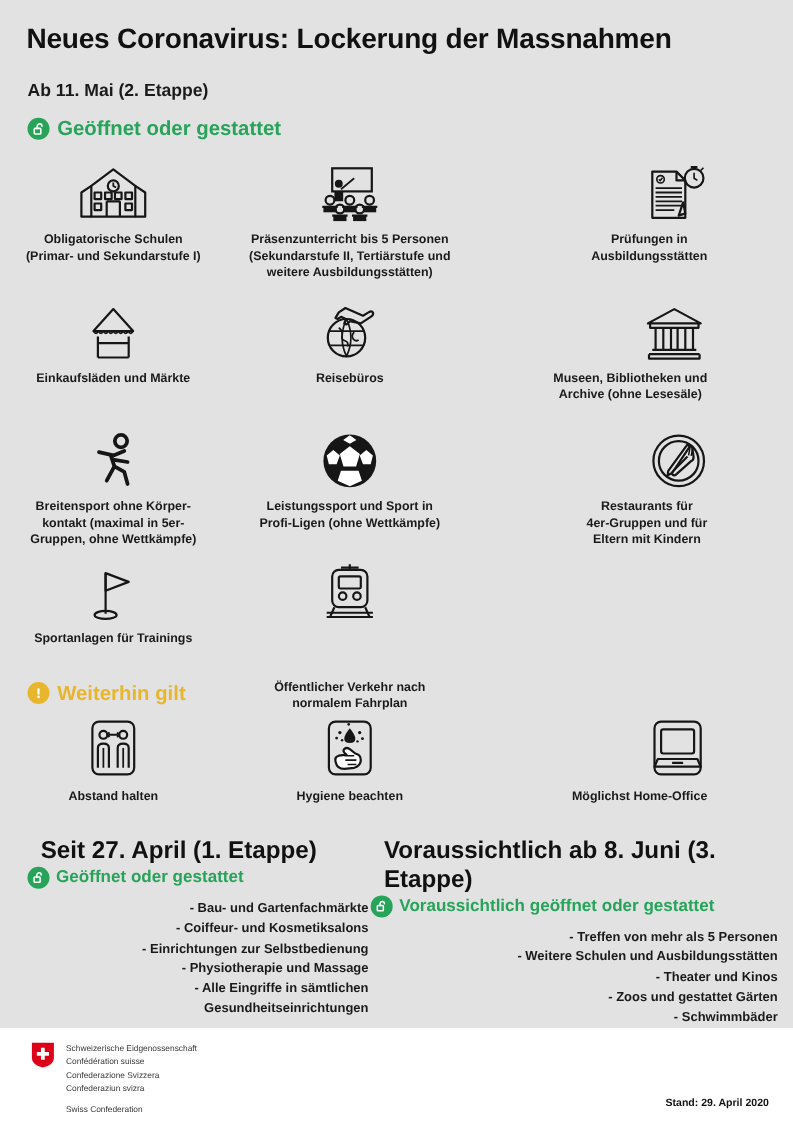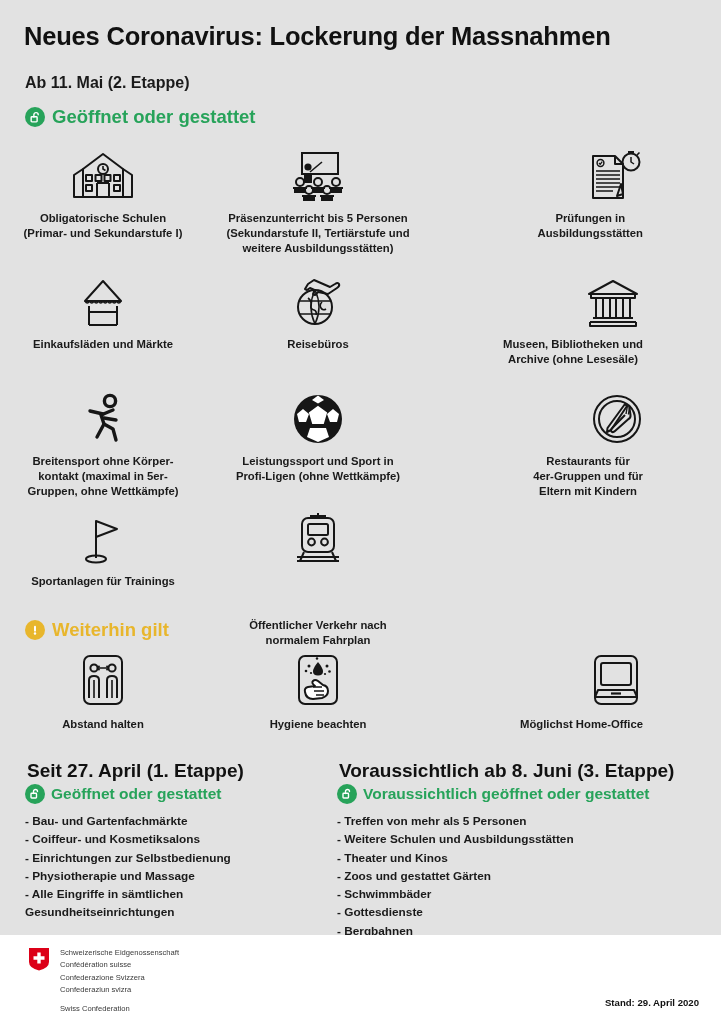--- a/index.html
+++ b/index.html
@@ -59,24 +59,24 @@
   .col2{left:423px;align-items:flex-end;}
 
   #status-warn-line{left:25px;top:619px;}
 
   .framed .ico{height:56px;align-items:center;}
 
   .bottom{position:absolute;top:760px;left:0;width:721px;}
   .bcol{position:absolute;}
   .bcol0{left:25px;width:310px;}
   .bcol1{left:337px;width:370px;}
-  .bhead{font-size:19px;font-weight:bold;color:#111;margin:0 0 2px 2px;}
+  .bhead{font-size:22px;font-weight:bold;color:#111;margin:0 0 2px 12px;}
   .bstatus{display:flex;align-items:center;gap:6px;margin-bottom:8px;}
   .bstatus .txt{font-size:15.5px;font-weight:bold;color:#27a35a;}
-  .blist{list-style:none;margin:0;padding:0;}
+  .blist{list-style:none;margin:0;padding:0;text-align:right;}
   .blist li{font-size:11.8px;font-weight:bold;line-height:1.55;color:#1a1a1a;}
 
   .footer{position:absolute;left:0;top:935px;width:721px;height:85px;background:#fff;}
   .logo{position:absolute;left:28px;top:12px;display:flex;gap:10px;}
   .shield{width:22px;height:24px;flex:0 0 auto;}
   .logo-names{font-size:7.6px;line-height:1.62;color:#3a3a3a;}
   .logo-names .spacer{height:7px;}
   .logo-council{position:absolute;left:208px;top:12px;font-size:7.7px;line-height:1.62;font-weight:bold;color:#111;}
   .stand{position:absolute;right:22px;top:62px;font-size:9.6px;font-weight:bold;color:#111;}
 </style>

